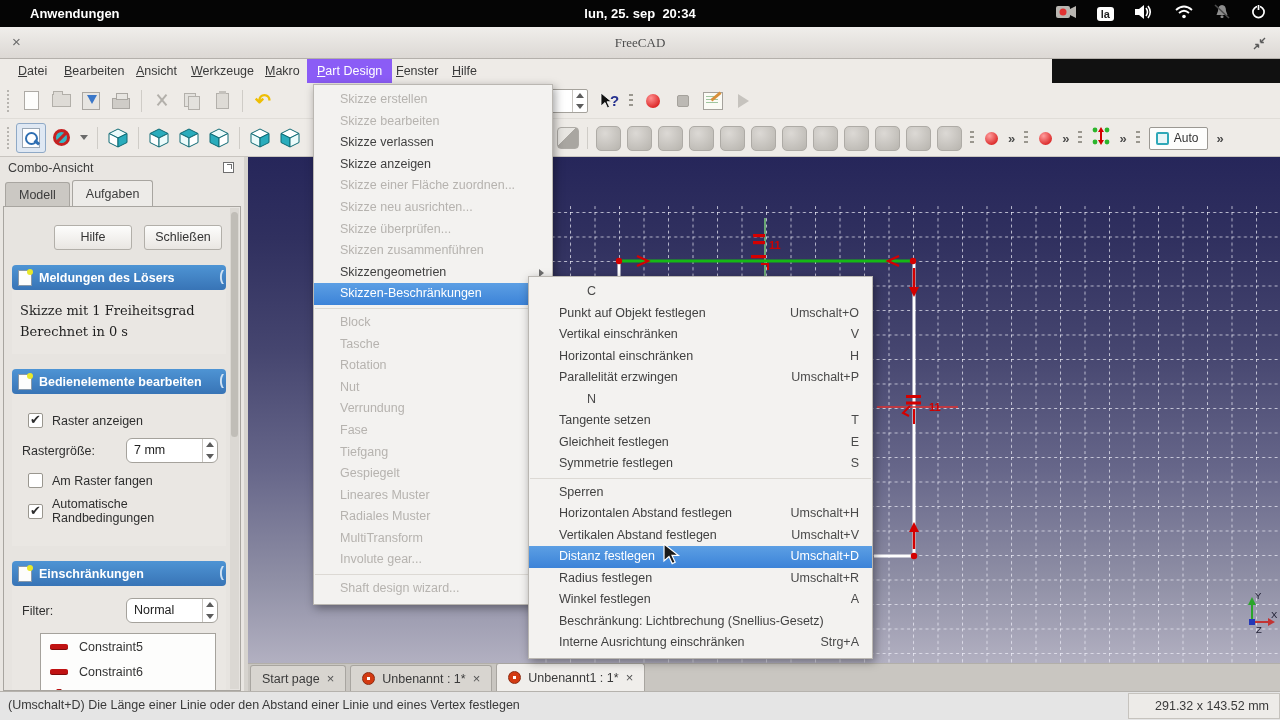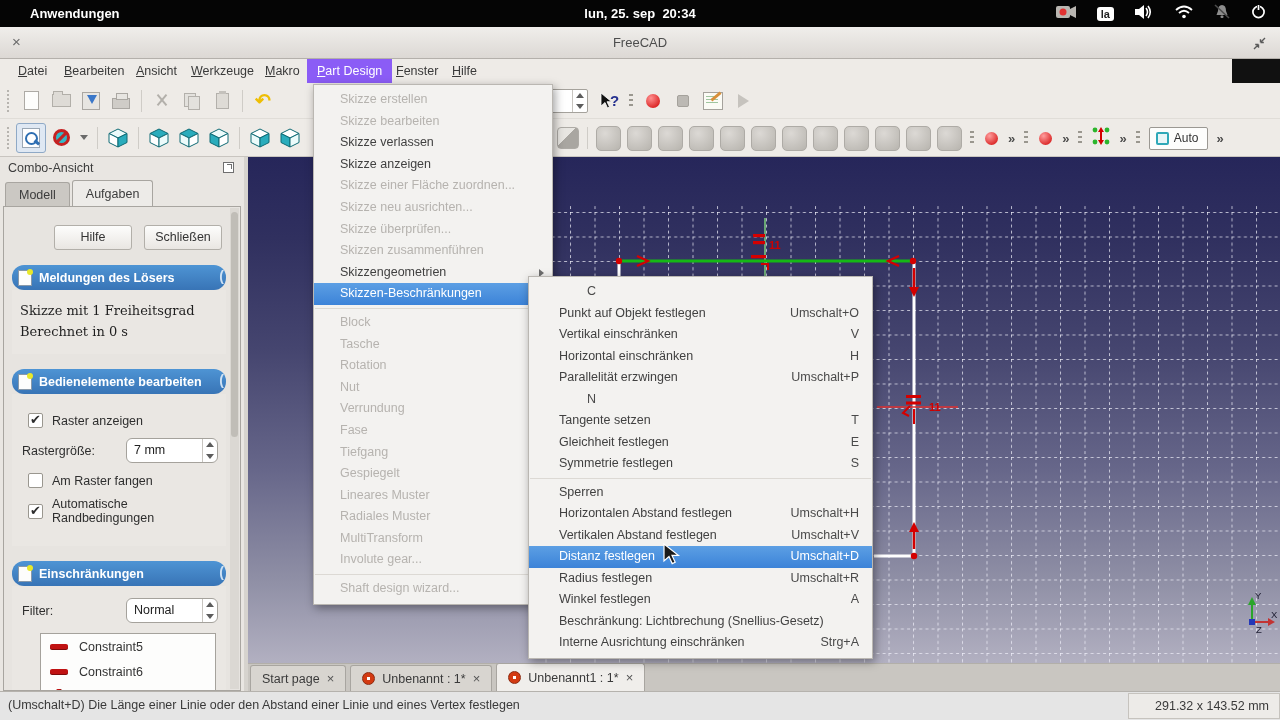--- a/index.html
+++ b/index.html
@@ -12,25 +12,25 @@
                color:#fff; display:flex; align-items:center; z-index:30; }
   .apps-label { font-weight:bold; font-size:13px; margin-left:30px; cursor:default; }
   .clock { position:absolute; left:50%; transform:translateX(-50%); font-weight:bold; font-size:13px; white-space:pre; }
   .tray { position:absolute; right:14px; top:0; height:27px; display:flex; align-items:center; gap:21px; }
   .kbd-ind { background:#fff; color:#222; font-weight:bold; font-size:11px; padding:1px 4px; border-radius:3px; }
 
   
   .title-bar { position:absolute; left:0; top:27px; width:1280px; height:32px;
                background:linear-gradient(#f0eeeb,#dcd8d4); border-bottom:1px solid #b4b0ab; z-index:5; }
   .tb-close { position:absolute; left:12px; top:7px; color:#6b6b6b; font-size:15px; line-height:16px; cursor:default; }
-  .tb-title { position:absolute; left:0; right:0; top:8px; text-align:center; color:#4d4d4d; font-size:13px; }
+  .tb-title { position:absolute; left:0; right:0; top:8px; text-align:center; color:#4d4d4d; font-size:13px;font-family:Liberation Serif, serif; }
   .tb-restore { position:absolute; right:14px; top:9px; }
 
   
-  .menu-bar { position:absolute; left:0; top:59px; width:1232px; height:24px; background:#eeebe7;
+  .menu-bar { position:absolute; left:0; top:59px; width:1052px; height:24px; background:#eeebe7;
               font-size:12.5px; color:#3a3a3a; z-index:6; }
   .mb-item { position:absolute; top:0; height:24px; line-height:24px; padding:0 10px; }
   .mb-item.active { background:#8b5cf6; color:#fff; }
   .mb-item u { text-decoration:underline; }
 
   
   .toolbar { position:absolute; left:0; width:1280px; background:#eeebe7; display:flex; align-items:center; z-index:4; }
   .toolbar1 { top:83px; height:36px; border-bottom:1px solid #e0ddd8; }
   .toolbar2 { top:119px; height:38px; border-bottom:1px solid #c9c5c0; }
   .grip { width:6px; height:22px; margin:0 5px; background:repeating-linear-gradient(#b7b4af 0 2px, transparent 2px 4px); background-size:2px 4px; background-repeat:repeat-y; background-position:2px 0; }
@@ -92,21 +92,21 @@
   .float-ico::after { content:""; position:absolute; right:1px; top:1px; width:4px; height:4px; border-top:1px solid #6f6f6f; border-right:1px solid #6f6f6f; }
   .dock-tabs { display:flex; height:26px; padding-left:5px; gap:2px; align-items:flex-end; }
   .dtab { height:24px; line-height:24px; padding:0 13px; font-size:12.5px; color:#3c3c3c;
           background:#cbc8c3; border:1px solid #a8a5a0; border-bottom:none; border-radius:3px 3px 0 0; }
   .dtab.active { background:#edebe8; height:26px; line-height:26px; }
   .dock-body { position:absolute; left:3px; right:3px; top:49px; bottom:0; background:#e7e4e0; border:1px solid #a8a5a0; overflow:hidden; }
   .task-buttons { display:flex; gap:12px; margin:18px 0 0 50px; }
   .task-btn { width:78px; height:25px; background:linear-gradient(#fdfdfc,#e9e6e2); border:1px solid #b2afa9;
               border-radius:3px; font-size:12.5px; color:#333; text-align:center; line-height:23px; }
   .section { margin:15px 14px 0 8px; }
-  .sec-header { position:relative; height:25px; background:linear-gradient(#4e94d4,#3874b6); border-radius:12px;
+  .sec-header { position:relative; height:25px; background:linear-gradient(#4e94d4,#3874b6); border-radius:4px;
                 display:flex; align-items:center; color:#fff; font-weight:bold; font-size:12.5px; gap:7px; padding-left:6px; }
   .sec-ico { width:14px; height:16px; background:#fdfdfc; border:1px solid #8899aa; position:relative; flex:0 0 auto; }
   .sec-ico::after { content:""; position:absolute; right:-2px; top:-2px; width:6px; height:6px; border-radius:50%; background:#e8e82a; }
   .sec-collapse { position:absolute; right:2px; top:3px; color:#cfe2f4; font-size:14px; }
   .sec-body { background:#eae7e3; padding:10px 8px 12px 8px; }
   .serif-line { font-family:"DejaVu Serif", serif; font-size:13px; color:#1f1f1f; line-height:21px; }
   .cb-row { display:flex; align-items:center; gap:9px; margin:9px 0 9px 8px; font-size:12.5px; color:#2e2e2e; }
   .cbox { width:15px; height:15px; background:#fff; border:1px solid #9a978f; border-radius:2px; position:relative; flex:0 0 auto; }
   .cbox.checked::after { content:"✔"; position:absolute; left:1px; top:-2px; font-size:13px; color:#2d2d2d; }
   .field-row { display:flex; align-items:center; justify-content:space-between; margin:10px 0 10px 2px; font-size:12.5px; color:#2e2e2e; }

